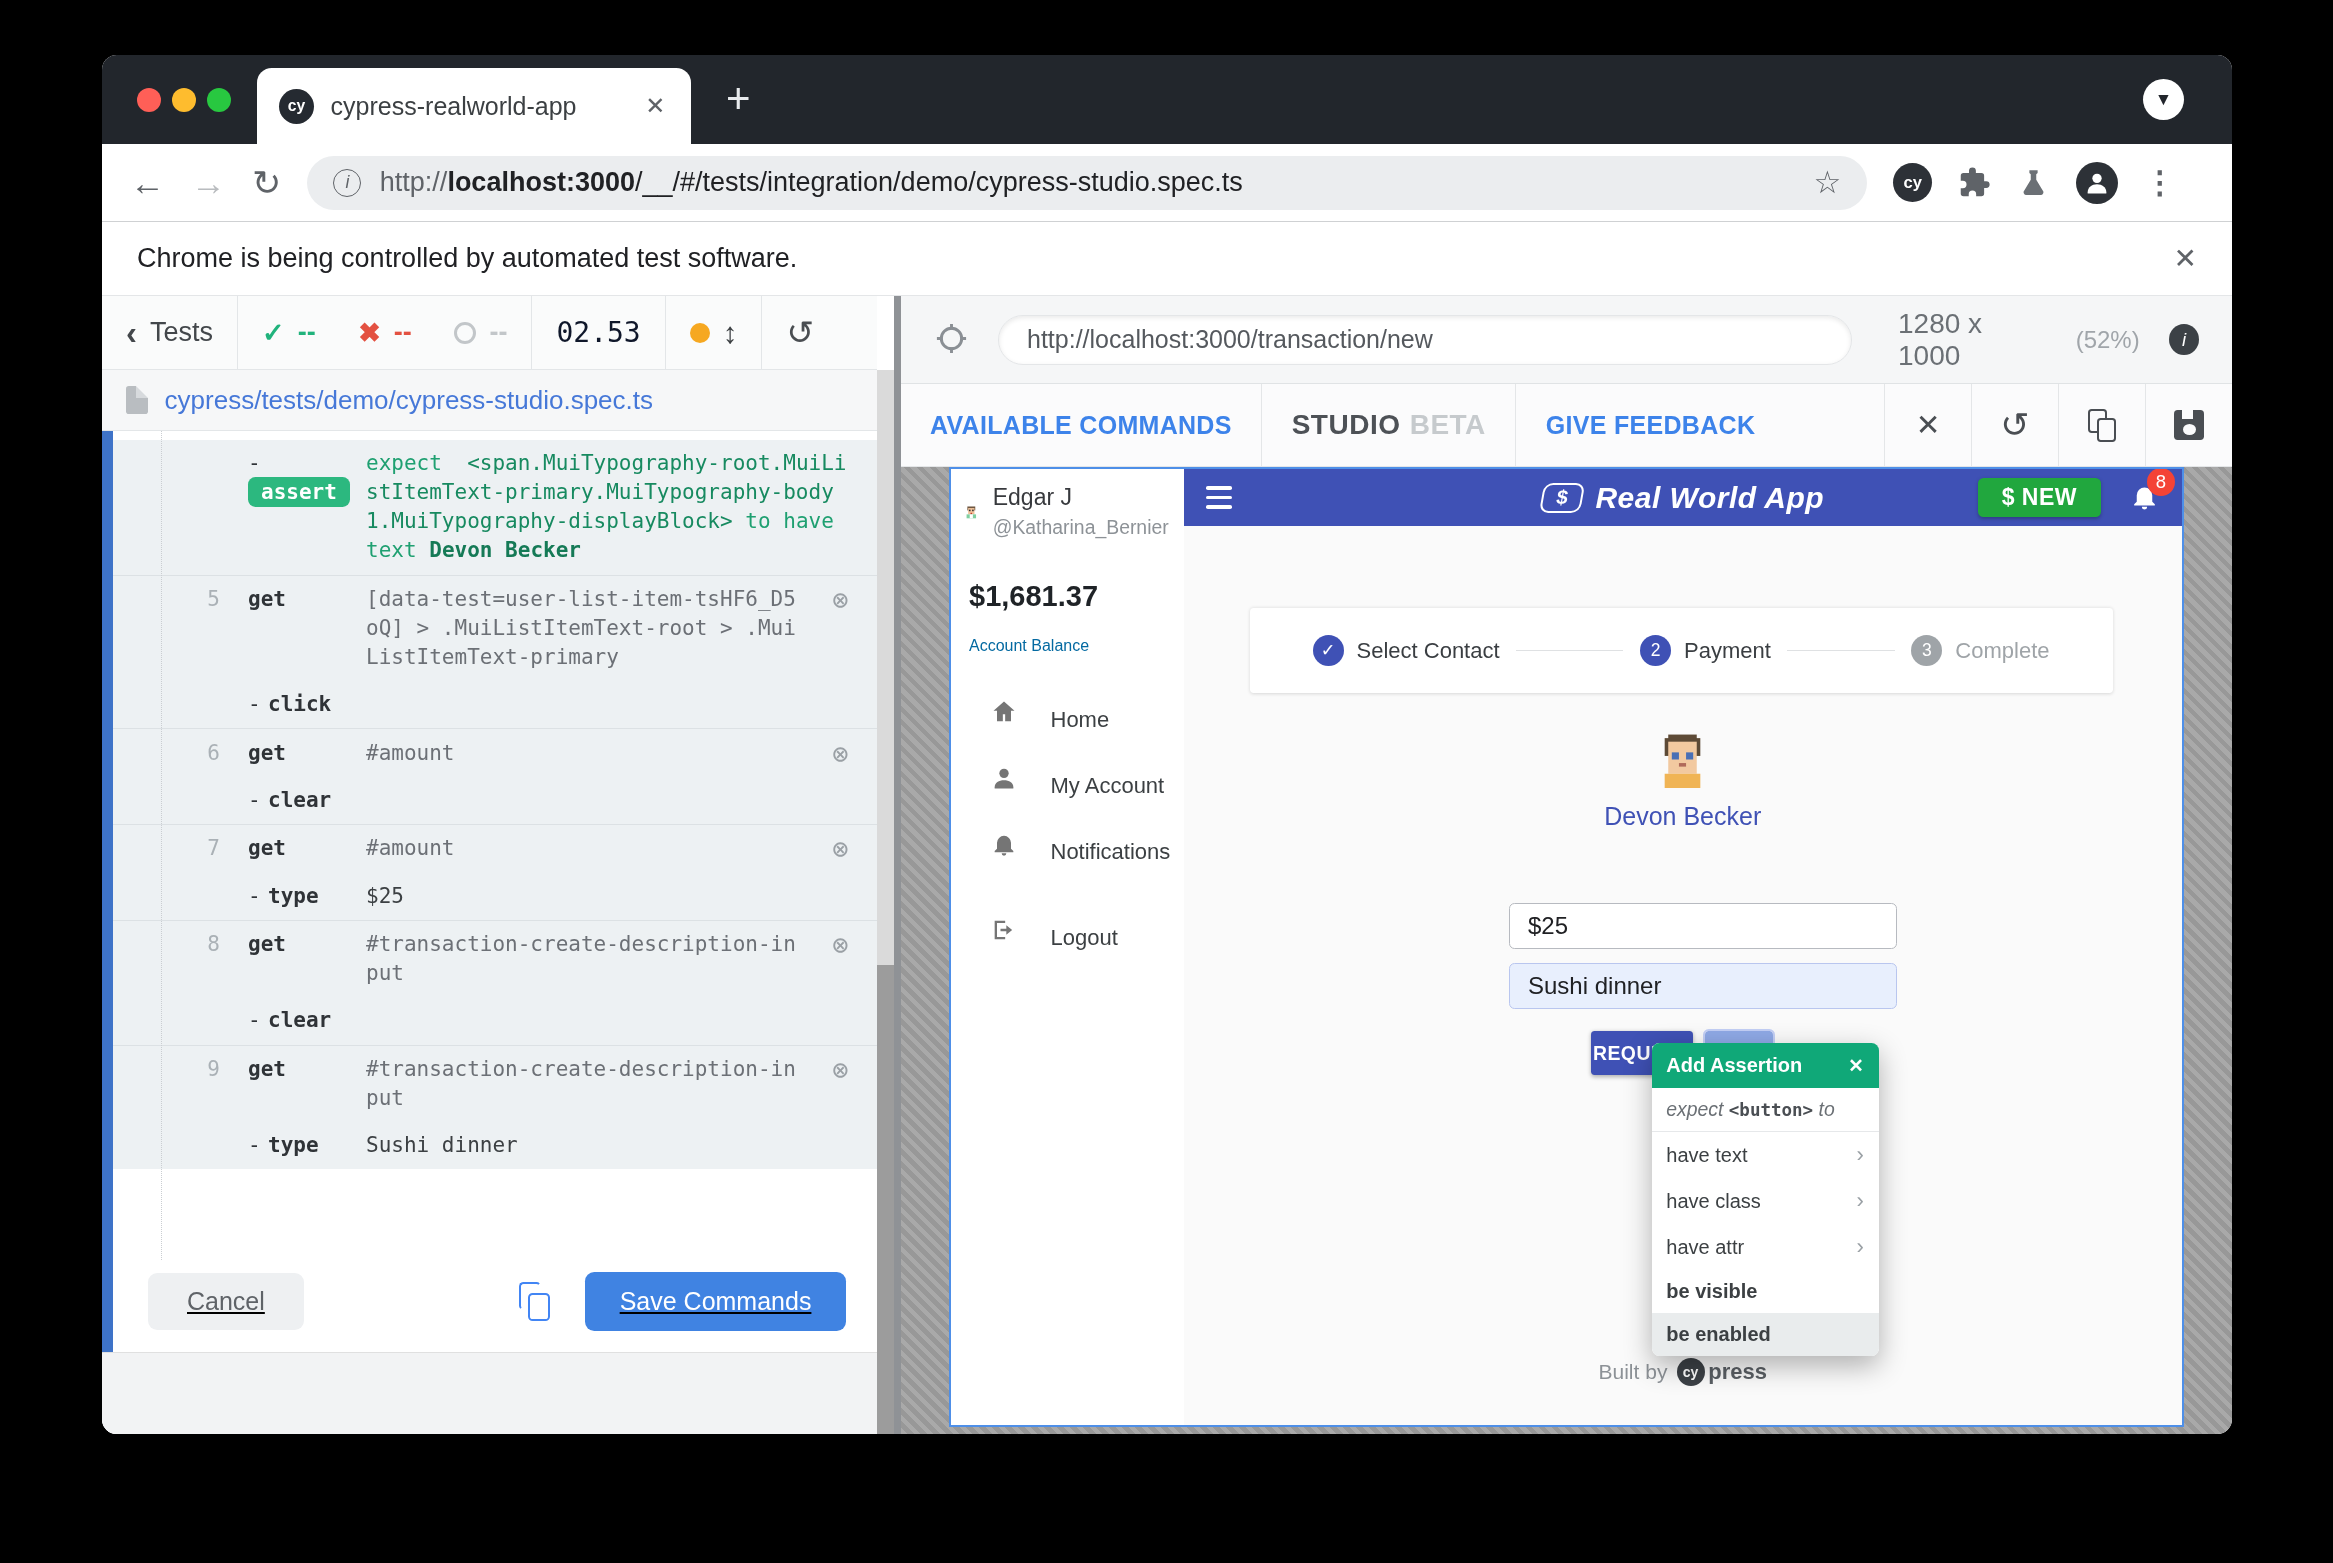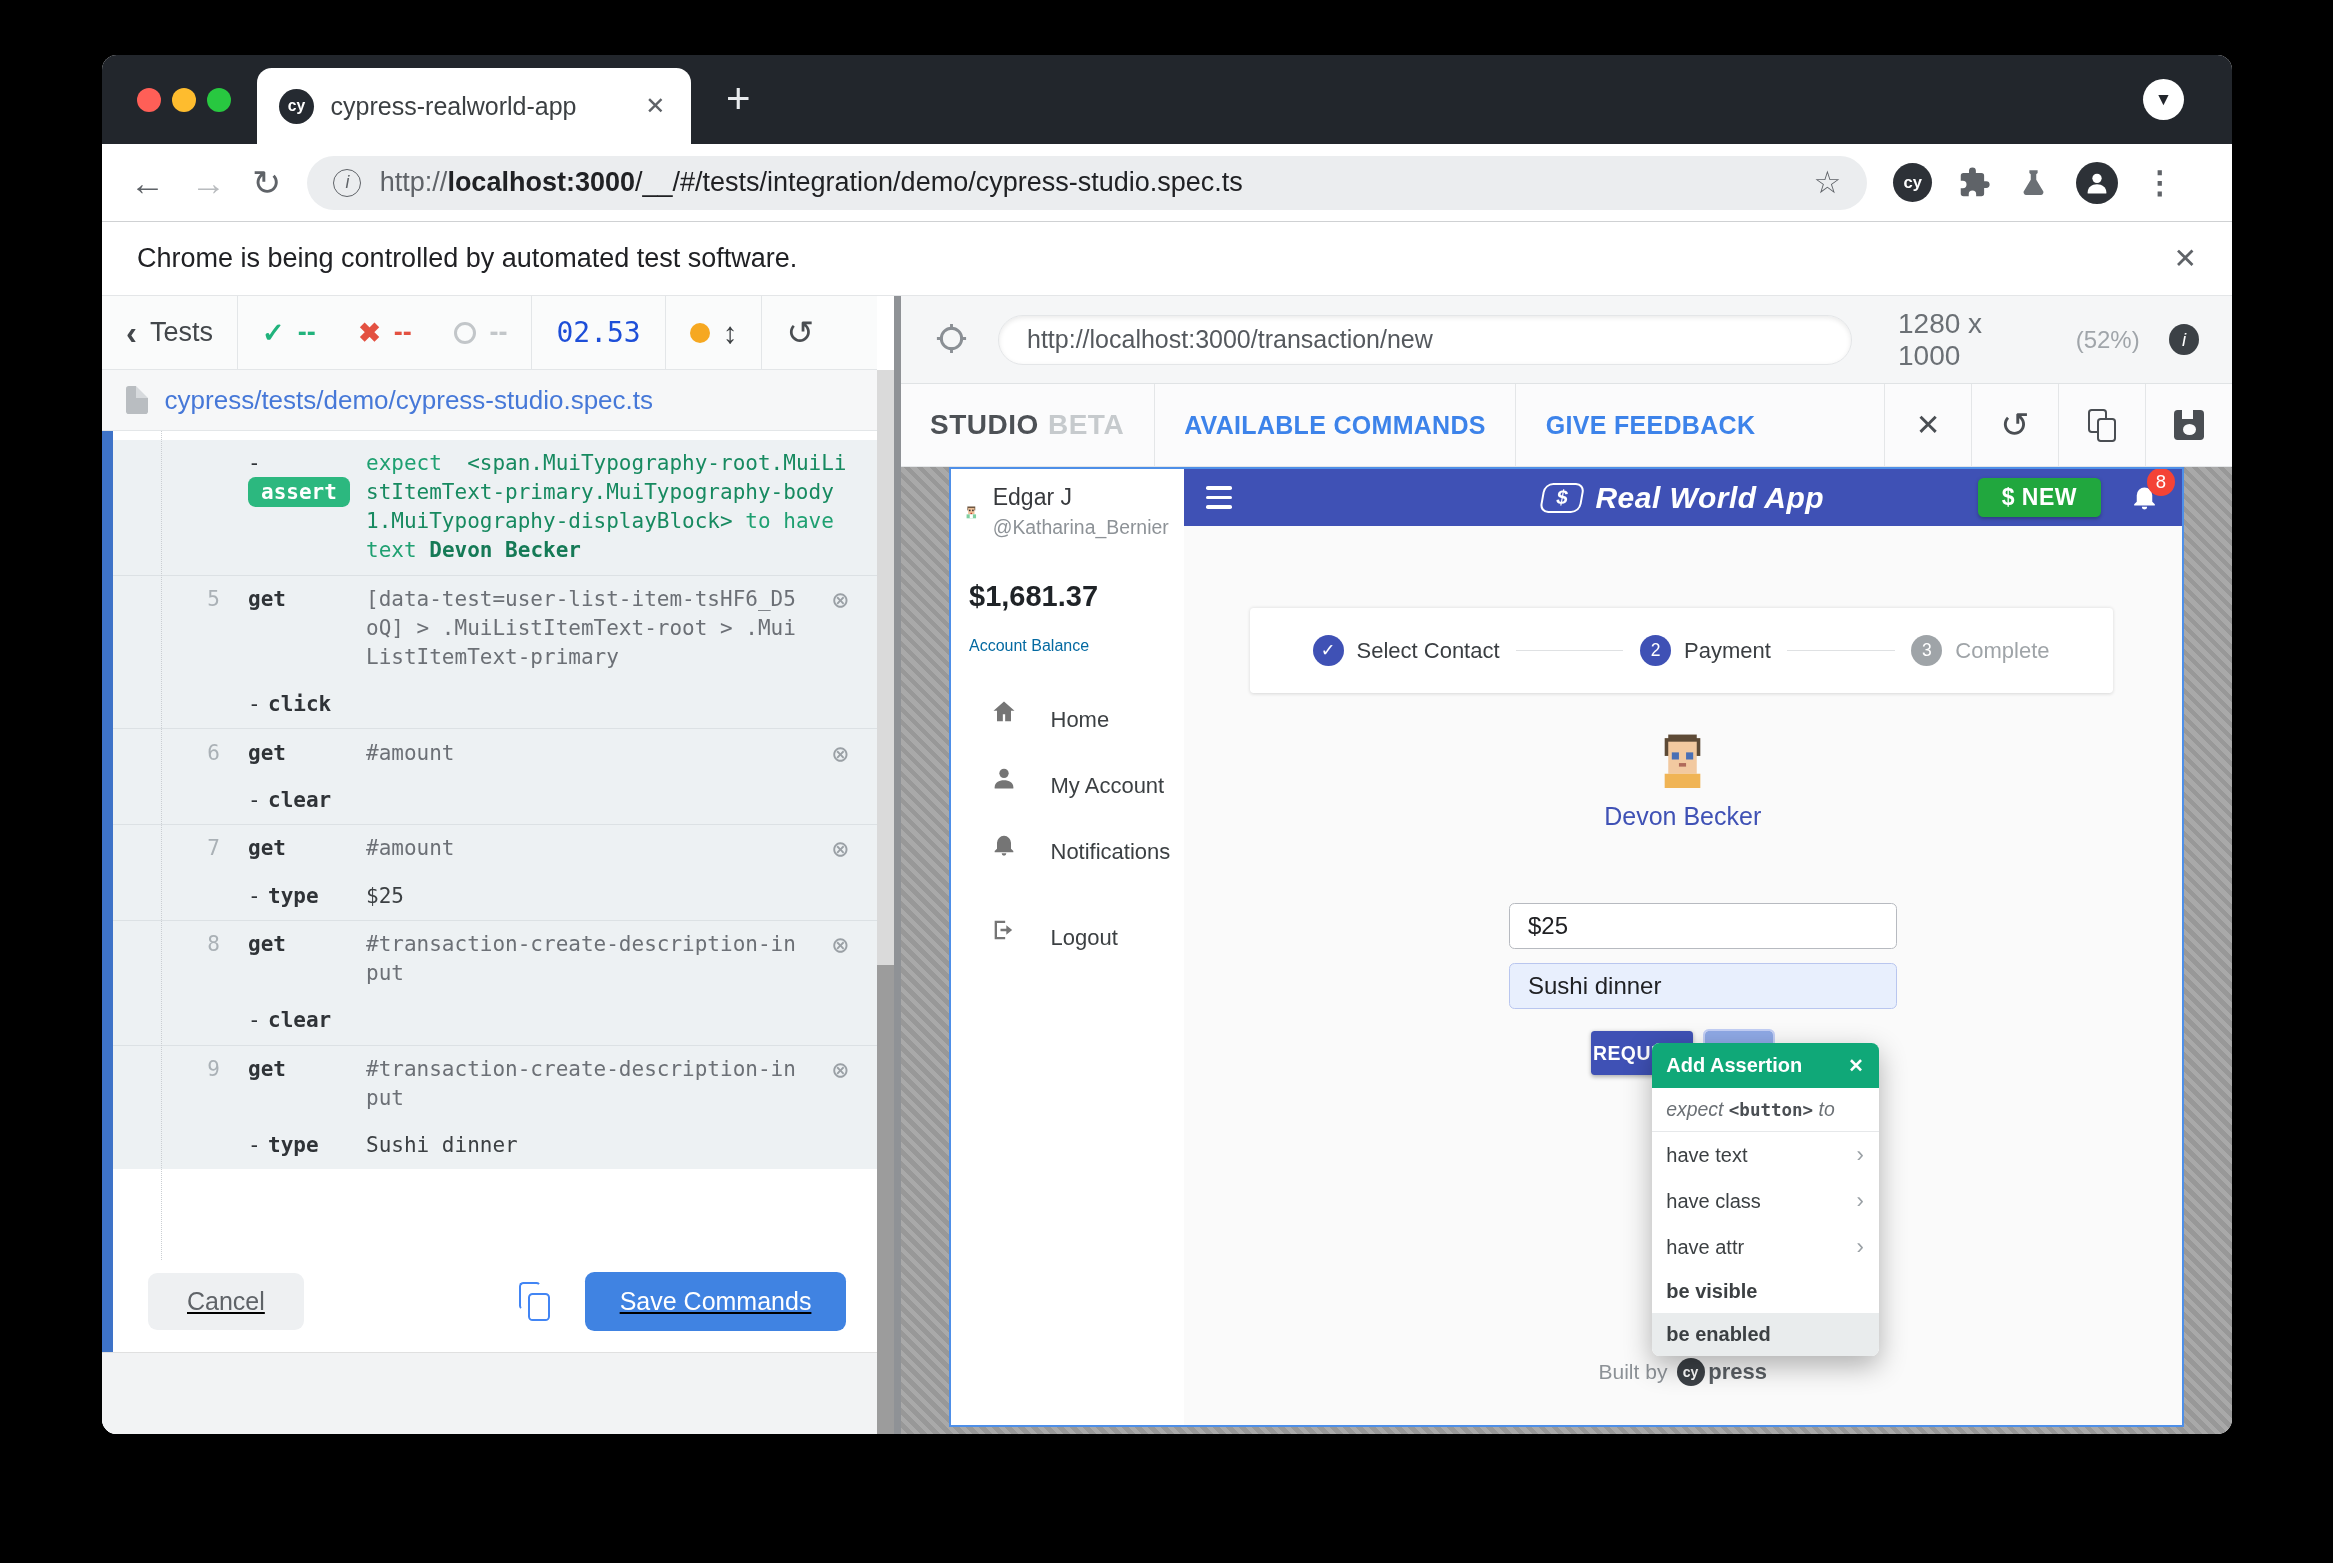--- a/index.html
+++ b/index.html
@@ -51,21 +51,21 @@
 
   
   .left { width:792px; flex:none; display:flex; flex-direction:column; background:#fff; position:relative; }
   .cytoolbar { height:74px; background:#fafbfb; border-bottom:0.9px solid #e3e6e8; display:flex; align-items:stretch;
                font-size:27px; color:#43474b; flex:none; margin-right:16.6px; }
   .ct { display:flex; align-items:center; padding:0 24px; gap:13px; }
   .ct.sep { border-right:0.9px solid #e3e6e8; }
   .chevL { font-size:33px; font-weight:bold; color:#43474b; }
   .st-pass { color:#20b37c; font-weight:bold; } .st-fail { color:#e35141; font-weight:bold; } .st-pend { color:#c2c6c9; font-weight:bold; }
   .pendcirc { width:22px; height:22px; border:3.7px solid #c2c6c9; border-radius:50%; }
-  .timer { font-family:"DejaVu Sans Mono", monospace; font-size:28px; color:#1d4ed8; }
+  .timer { font-family:"DejaVu Sans Mono", monospace; font-size:28px; color:#0f172a; }
   .ydot { width:20px; height:20px; border-radius:50%; background:#f6a821; }
   .updown { font-size:29.5px; color:#3c4043; font-weight:bold; }
   .restart { font-size:33px; color:#4a4e52; }
 
   .reporter { flex:1; display:flex; flex-direction:column; margin-right:16.6px; min-height:0; background:#fff; }
   .filebar { height:61px; background:#f6f7f8; border-bottom:0.9px solid #e3e6e8; display:flex; align-items:center;
              padding:0 24px; gap:16.6px; flex:none; }
   .docic { width:22px; height:28px; background:#b9bdc1; border-radius:2.8px; position:relative; flex:none; }
   .docic::after { content:''; position:absolute; right:0; top:0; border:6.5px solid #f6f7f8; border-left-color:#d7dadd; border-bottom-color:#d7dadd; }
   .filepath { font-size:26px; color:#4678d8; }
@@ -396,25 +396,25 @@
         <div class="rpill">
             <span>http://localhost:3000/transaction/new</span>
           </div>
         <span class="vpsize">1280 x 1000</span>
         <span class="vpzoom">(52%)</span>
         <span class="infodark">i</span>
       </div>
 
       <div class="studiobar">
         <div class="sb-item">
+          <span class="sb-link">AVAILABLE COMMANDS</span>
+        </div>
+        <div class="sb-item">
           <span class="sb-title">STUDIO</span>
           <span class="sb-beta">BETA</span>
-        </div>
-        <div class="sb-item">
-          <span class="sb-link">AVAILABLE COMMANDS</span>
         </div>
         <div class="sb-item" style="border-right:none">
           <span class="sb-link">GIVE FEEDBACK</span>
         </div>
         <div class="sb-right">
           <span class="sb-ic">
               <span>✕</span>
             </span>
           <span class="sb-ic">
               <span style="font-size:35px">↺</span>

